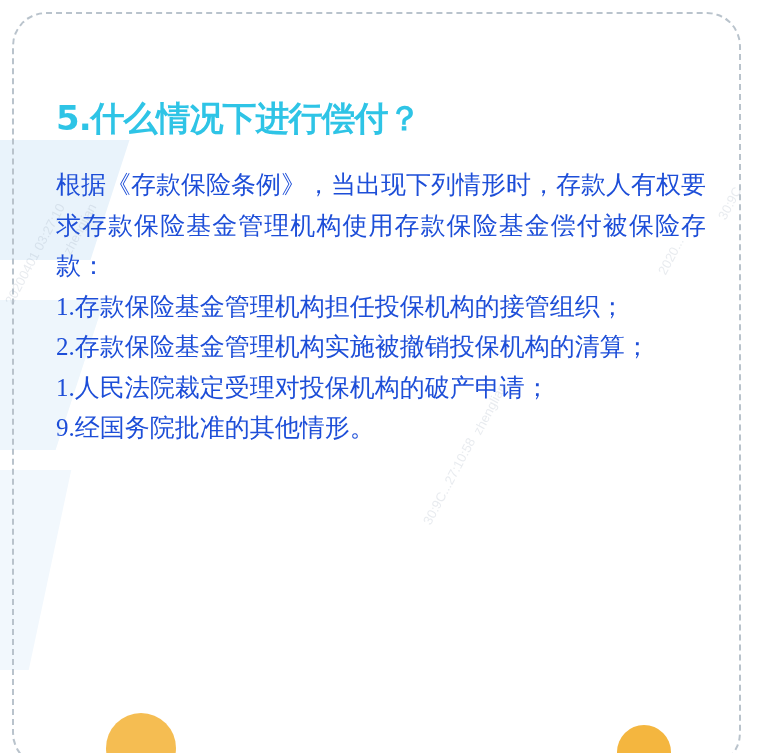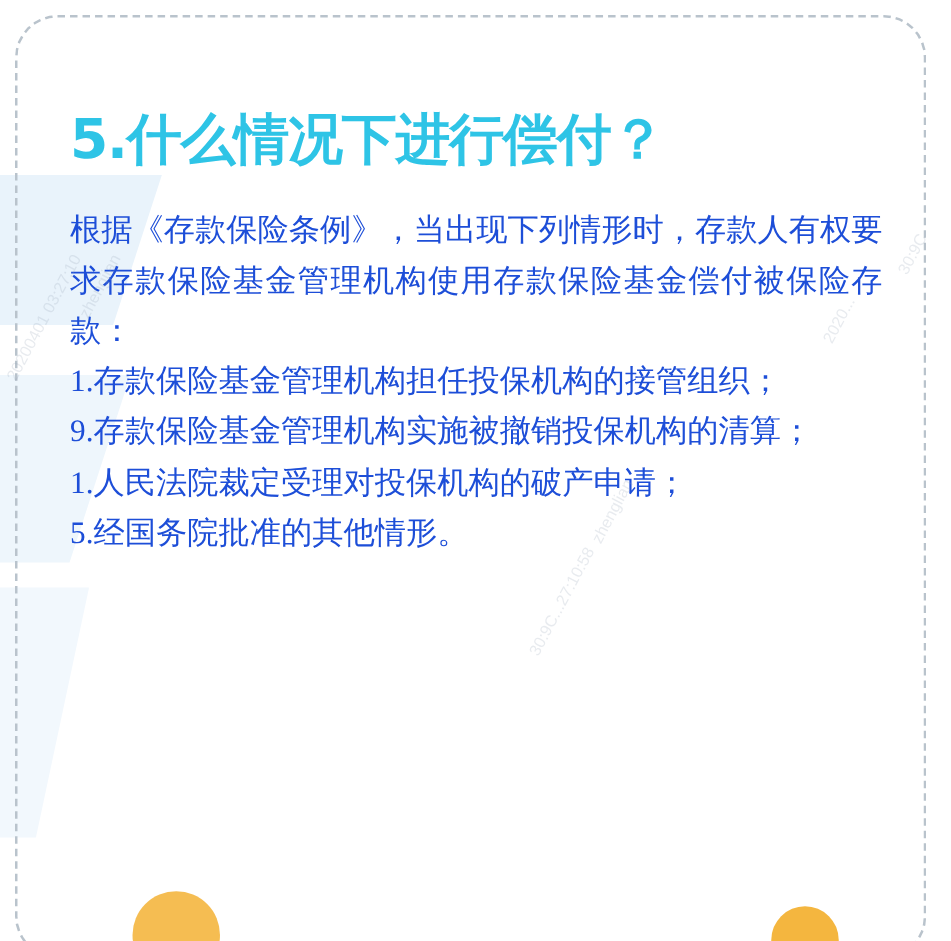--- a/index.html
+++ b/index.html
@@ -87,24 +87,24 @@
   .content {
     position: absolute;
     left: 56px;
     top: 88px;
     width: 650px;
   }
 
   .heading {
     font-family: "DejaVu Sans", sans-serif;
     font-weight: bold;
-    font-size: 44px;
+    font-size: 34px;
     letter-spacing: -1px;
     color: #2ec4e6;
-    margin: 0 0 28px 0;
+    margin: 12px 0 28px 0;
     line-height: 1.1;
     white-space: nowrap;
   }
 
   .body-text {
     font-family: "DejaVu Sans", sans-serif;
     font-size: 25px;
     line-height: 1.62;
     color: #1d4ed8;
     letter-spacing: 0px;
@@ -146,23 +146,23 @@
   <div class="deco deco-band-2"></div>
   <div class="deco deco-band-3"></div>
 
   <div class="card"></div>
 
   <div class="content">
     <h1 class="heading">5.什么情况下进行偿付？</h1>
     <div class="body-text">
       <p class="para">根据《存款保险条例》，当出现下列情形时，存款人有权要求存款保险基金管理机构使用存款保险基金偿付被保险存款：</p>
       <p class="para">1.存款保险基金管理机构担任投保机构的接管组织；</p>
-      <p class="para">9.存款保险基金管理机构实施被撤销投保机构的清算；</p>
+      <p class="para">2.存款保险基金管理机构实施被撤销投保机构的清算；</p>
       <p class="para">1.人民法院裁定受理对投保机构的破产申请；</p>
-      <p class="para">5.经国务院批准的其他情形。</p>
+      <p class="para">9.经国务院批准的其他情形。</p>
     </div>
   </div>
 
   <div class="wm wm-1">20200401 03:27:10</div>
   <div class="wm wm-2">zhengjian</div>
   <div class="wm wm-3">30:9C...27:10:58</div>
   <div class="wm wm-4">zhenglian</div>
   <div class="wm wm-5">2020...</div>
   <div class="wm wm-6">30:9C</div>
 

